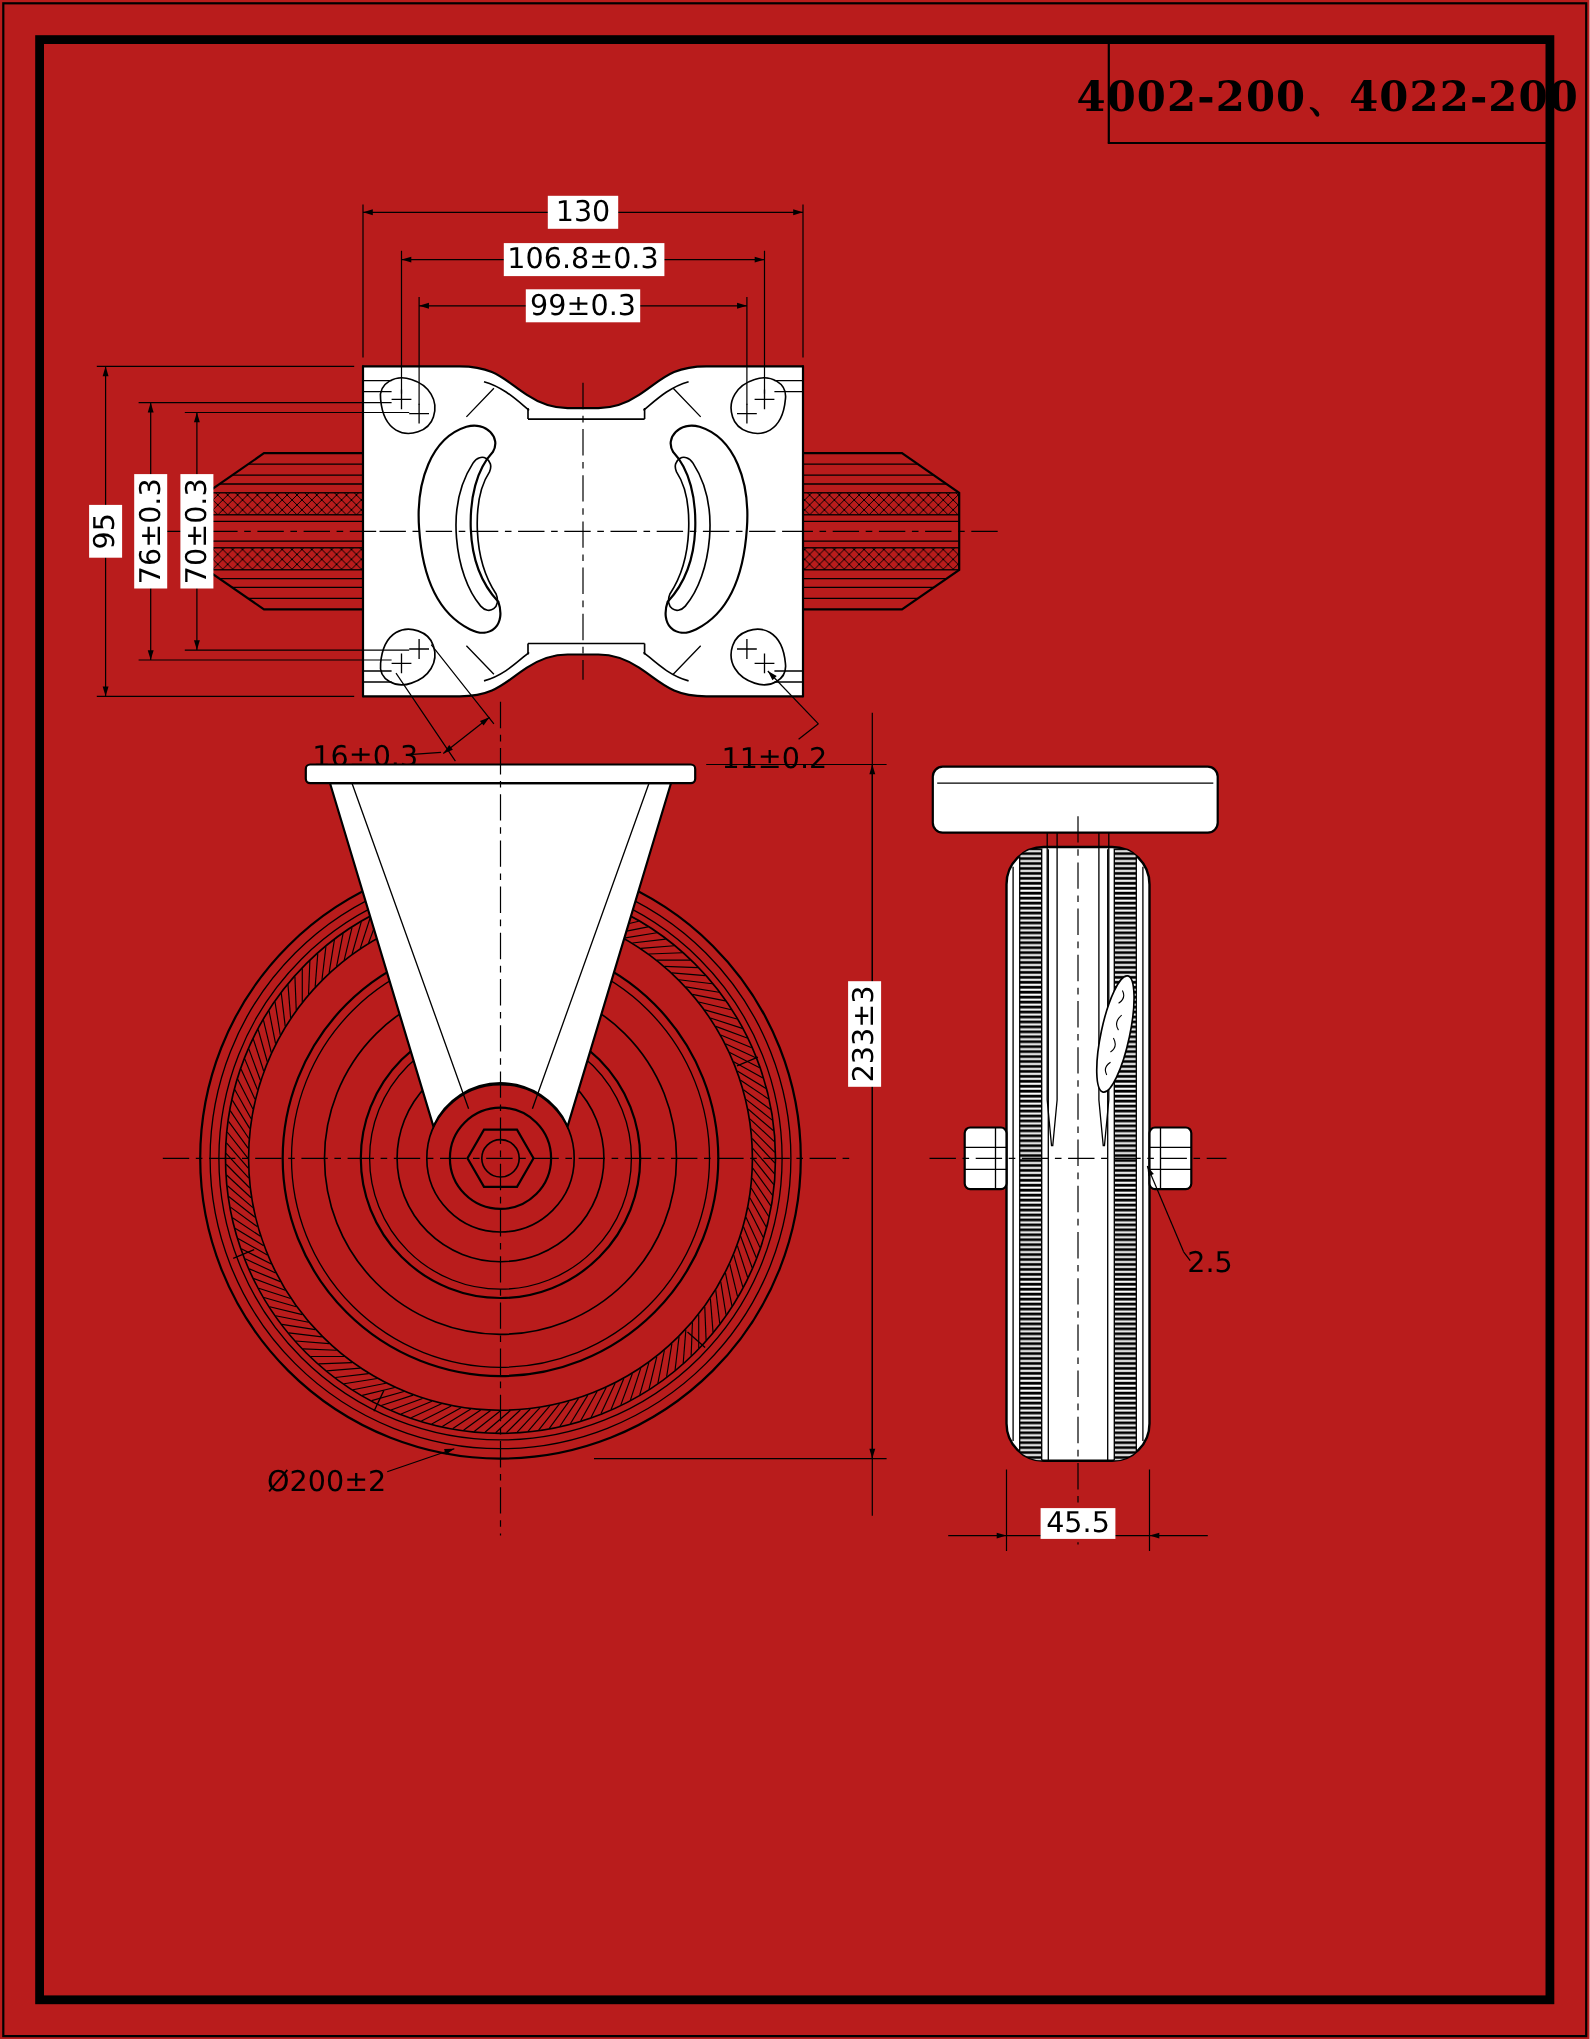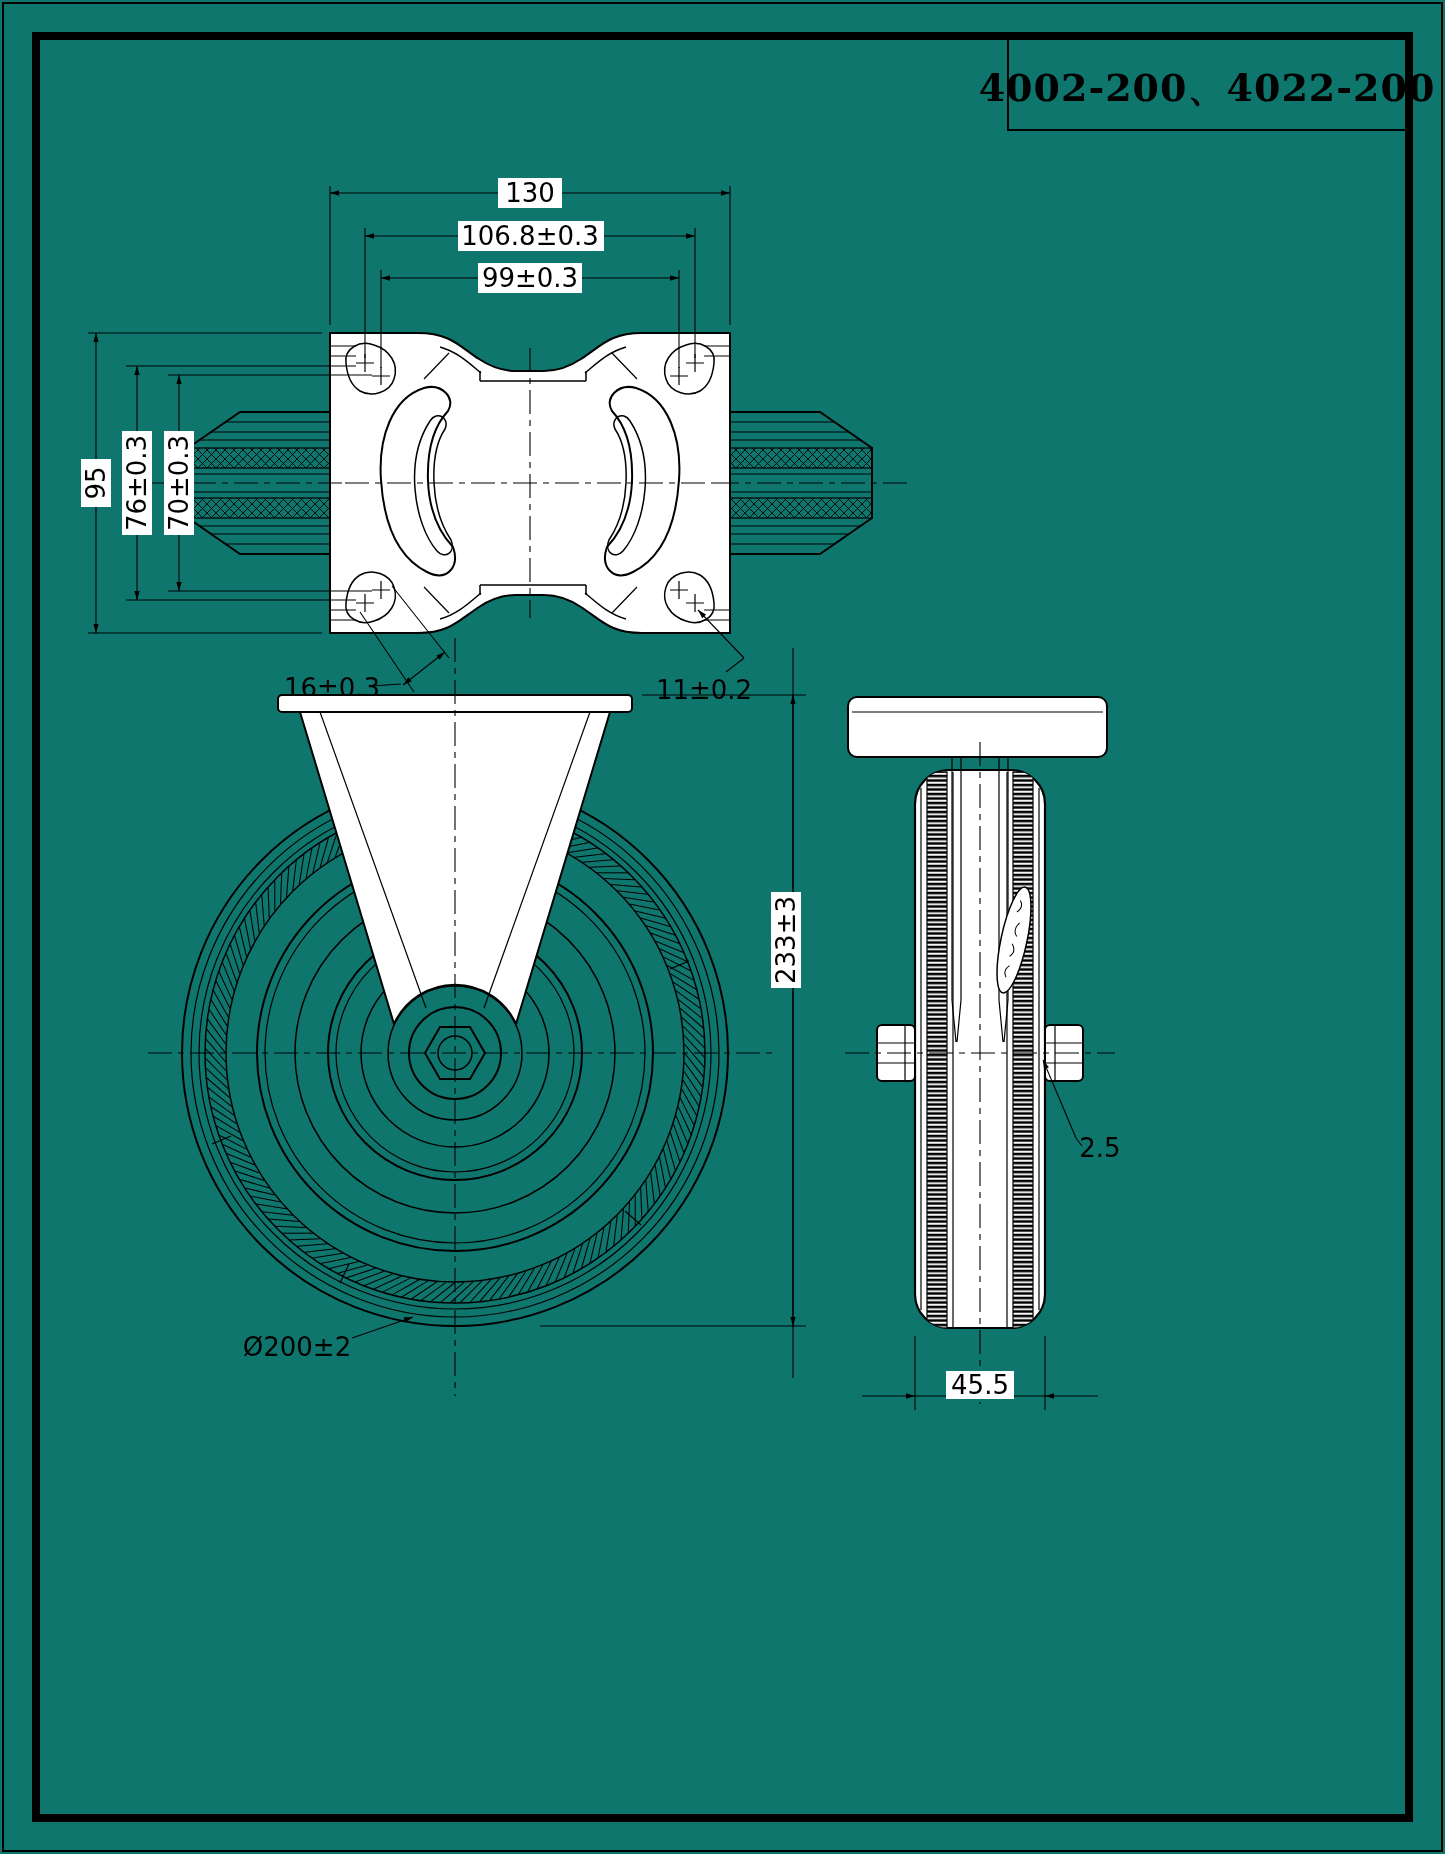--- a/index.html
+++ b/index.html
@@ -1,16 +1,16 @@
 <!DOCTYPE html>
 <html><head>
 <meta charset="utf-8">
 <style>
   html,body{margin:0;padding:0;background:#e8e8e8;}
-  .sheet{position:relative;width:1445px;height:1854px;background:#0f766e;margin:0 auto;
+  .sheet{position:relative;width:1445px;height:1854px;background:#b91c1c;margin:0 auto;
          font-family:"DejaVu Sans",sans-serif;}
   svg{display:block;}
   .ln{stroke:#000;stroke-width:2;fill:none;stroke-linecap:round;}
   .md{stroke:#000;stroke-width:1.5;fill:none;}
   .tn{stroke:#000;stroke-width:1.2;fill:none;}
   .hair{stroke:#000;stroke-width:1;fill:none;}
   .dm{stroke:#000;stroke-width:1.1;fill:none;}
   .cl{stroke:#000;stroke-width:1.1;fill:none;stroke-dasharray:24 6 6 6;}
   .wfill{fill:#ffffff;}
   .dimtxt{font-size:26px;fill:#000;text-anchor:middle;dominant-baseline:central;

